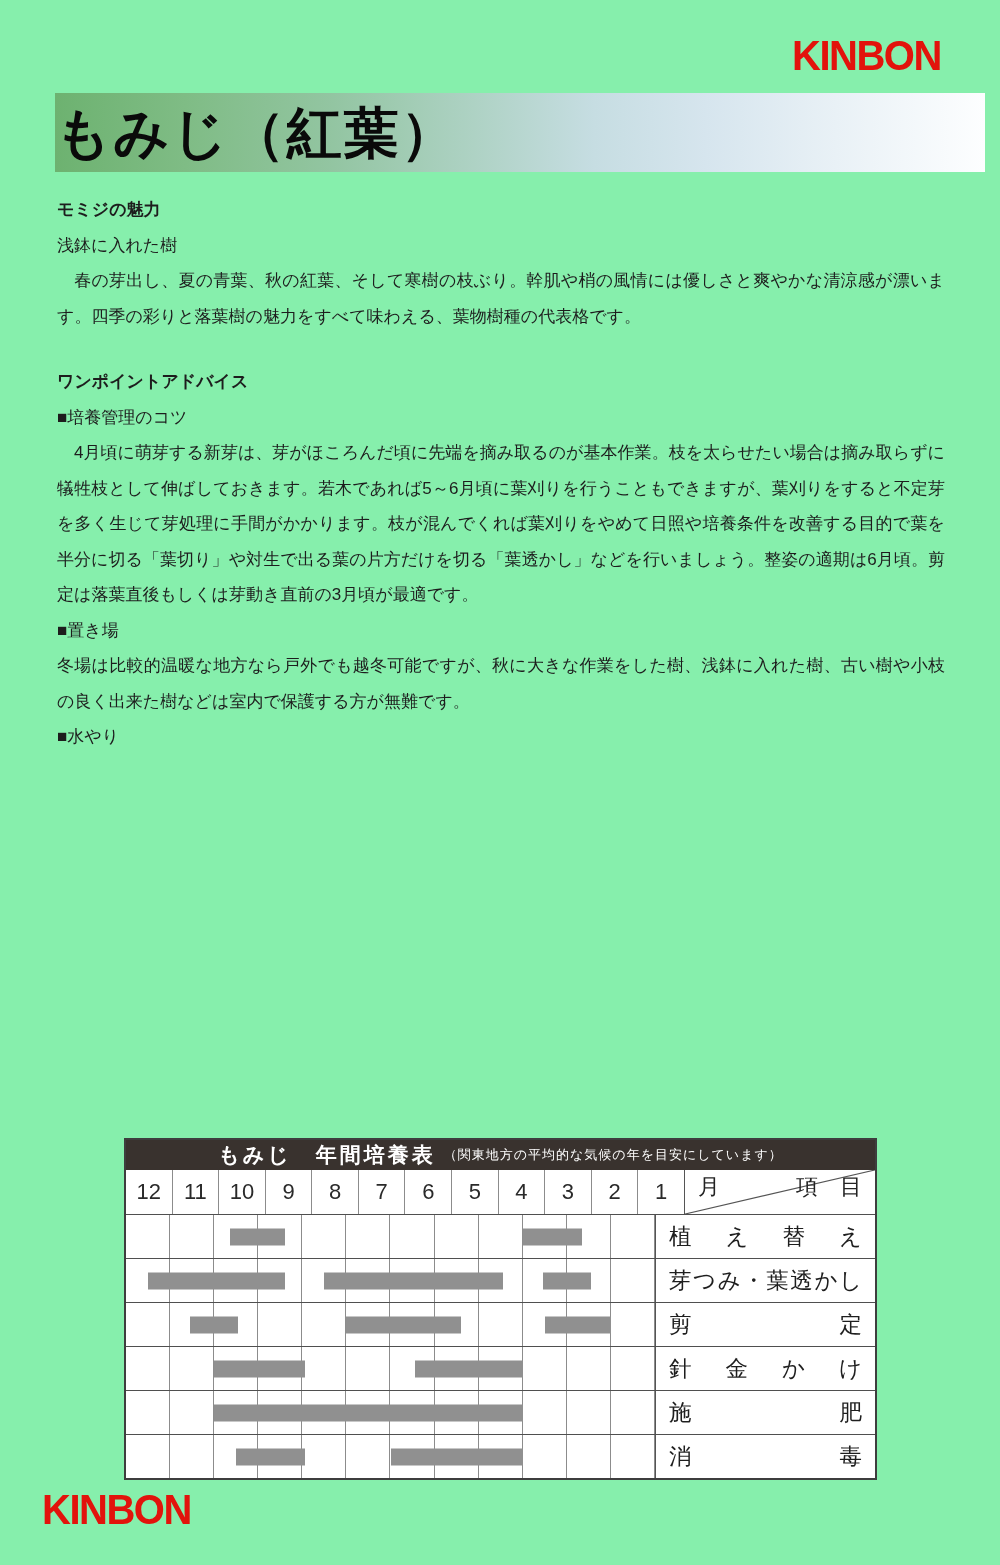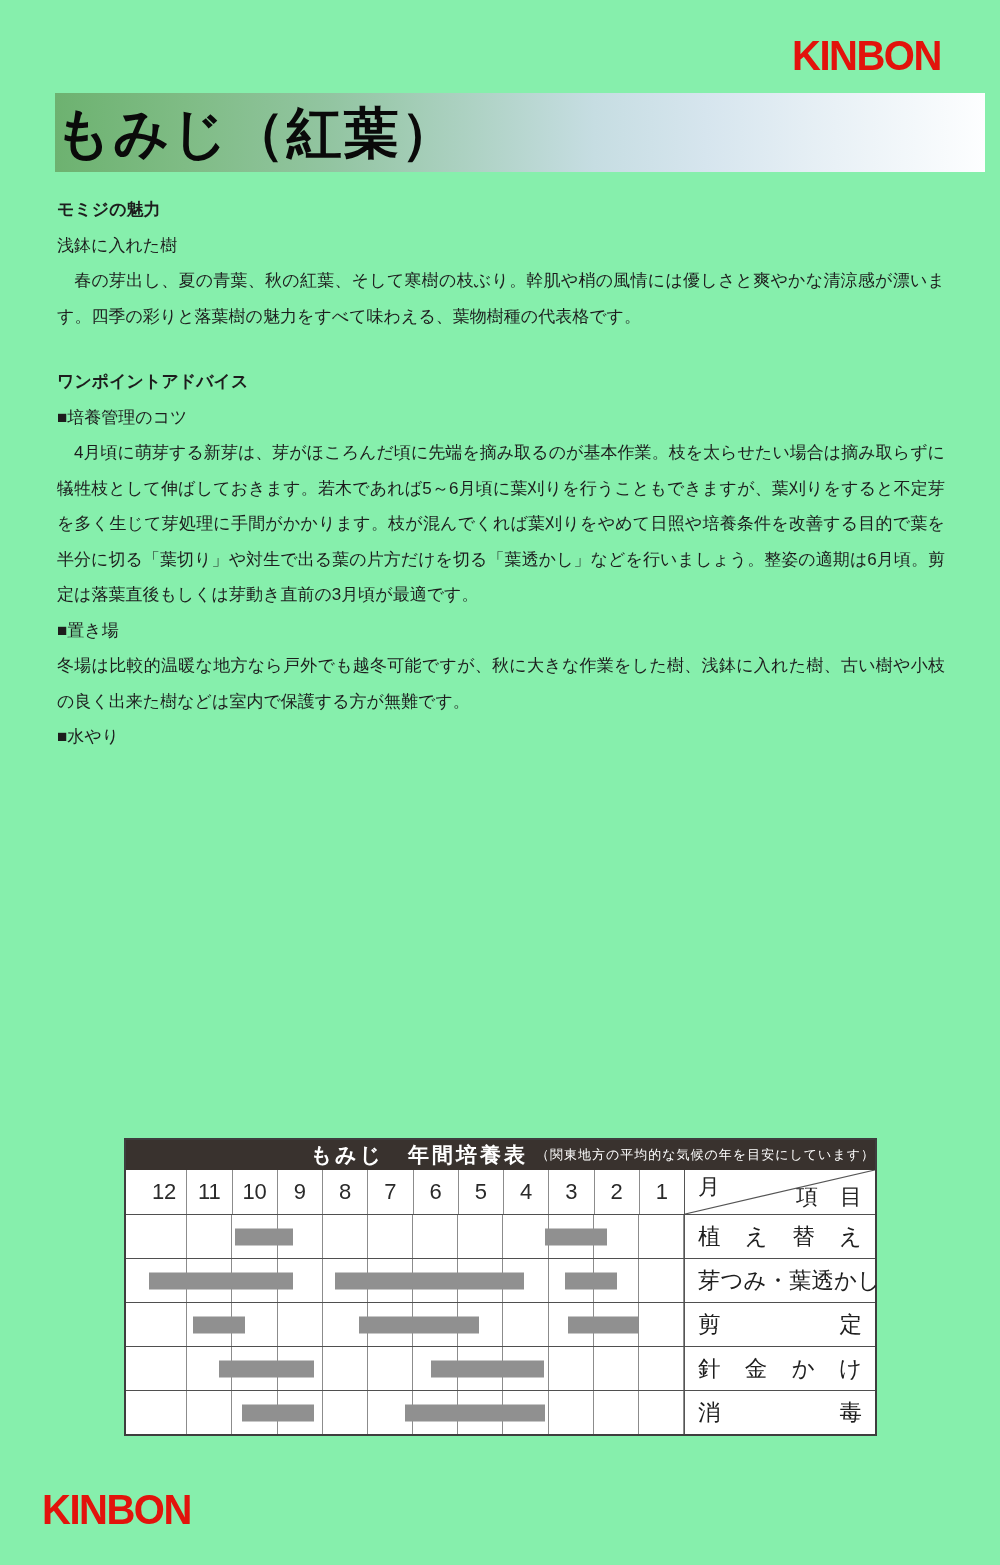--- a/index.html
+++ b/index.html
@@ -38,51 +38,51 @@
   .content .h { font-weight:bold; }
   .content .gap-top { margin-top:30px; }
 
   
   .ctable {
     position:absolute; left:124px; top:1138px; width:753px;
     border:2px solid #3e3e3e; box-sizing:border-box; background:#fff;
   }
   .ctable-head {
     height:30px; background:#39322e; color:#ffffff;
-    display:flex; align-items:center; justify-content:flex-end;
+    display:flex; align-items:center; justify-content:center;
   }
   .ct-title {
     font-family:"DejaVu Serif","Liberation Serif",serif; font-weight:bold;
     font-size:21px; letter-spacing:3px; white-space:nowrap;
   }
   .ct-sub { font-size:13px; margin-left:8px; white-space:nowrap; letter-spacing:1px; }
 
   .mrow { display:flex; height:44px; }
   .mh-cell {
     flex:1; border-right:1px solid #8c8c8c; box-sizing:border-box;
     text-align:center; line-height:44px; font-size:22px; color:#2a2a2a;
   }
   .mh-cell:last-child { border-right:none; }
 
   .corner {
     width:191px; position:relative; border-left:1px solid #555;
     box-sizing:border-box; flex:none;
   }
   .corner svg { position:absolute; left:0; top:0; width:100%; height:100%; }
   .corner .c-tl { position:absolute; left:13px; top:2px; font-size:22px; color:#222; }
-  .corner .c-br { position:absolute; right:13px; bottom:2px; font-size:22px; color:#222; }
+  .corner .c-br { position:absolute; right:13px; bottom:12px; font-size:22px; color:#222; }
 
   .crow { display:flex; height:43px; border-top:1px solid #4f4f4f; }
-  .bars-area { position:relative; flex:1; display:flex;padding-left:16px; }
+  .bars-area { position:relative; flex:1; display:flex; }
   .gcell { flex:1; border-right:1px solid #8c8c8c; box-sizing:border-box; }
   .gcell:last-child { border-right:none; }
   .bar { position:absolute; top:50%; transform:translateY(-50%); height:17px; }
 
   .label-cell {
-    width:191px; flex:none; border-left:1px solid #555; box-sizing:border-box;
+    width:220px; flex:none; border-left:1px solid #555; box-sizing:border-box;
     padding:0 13px; font-size:22.5px; line-height:43px; color:#1e1e1e;
     text-align:justify; text-align-last:justify; white-space:nowrap;
   }
 </style>
 </head>
 <body>
 
 <div class="page">
 
   <div class="kinbon top">KINBON</div>
@@ -221,20 +221,38 @@
             <div class="gcell"></div>
             <div class="gcell"></div>
             <div class="gcell"></div>
             <div class="gcell"></div>
             <div class="gcell"></div>
             <div class="gcell"></div>
             <div class="gcell"></div>
             <div class="gcell"></div>
             <div class="gcell"></div>
             <div class="gcell"></div>
+            <div class="bar" style="left: 16.6667%; width: 58.3333%; background: rgb(144, 144, 144);"></div>
+          </div>
+          <div class="label-cell">施肥</div>
+        </div>
+        <div class="crow">
+          <div class="bars-area">
+            <div class="gcell"></div>
+            <div class="gcell"></div>
+            <div class="gcell"></div>
+            <div class="gcell"></div>
+            <div class="gcell"></div>
+            <div class="gcell"></div>
+            <div class="gcell"></div>
+            <div class="gcell"></div>
+            <div class="gcell"></div>
+            <div class="gcell"></div>
+            <div class="gcell"></div>
+            <div class="gcell"></div>
             <div class="bar" style="left: 20.8333%; width: 12.9167%; background: rgb(144, 144, 144);"></div>
             <div class="bar" style="left: 50%; width: 25%; background: rgb(144, 144, 144);"></div>
           </div>
           <div class="label-cell">消毒</div>
         </div>
       </div>
   </div>
 
   <div class="kinbon bottom">KINBON</div>
 

